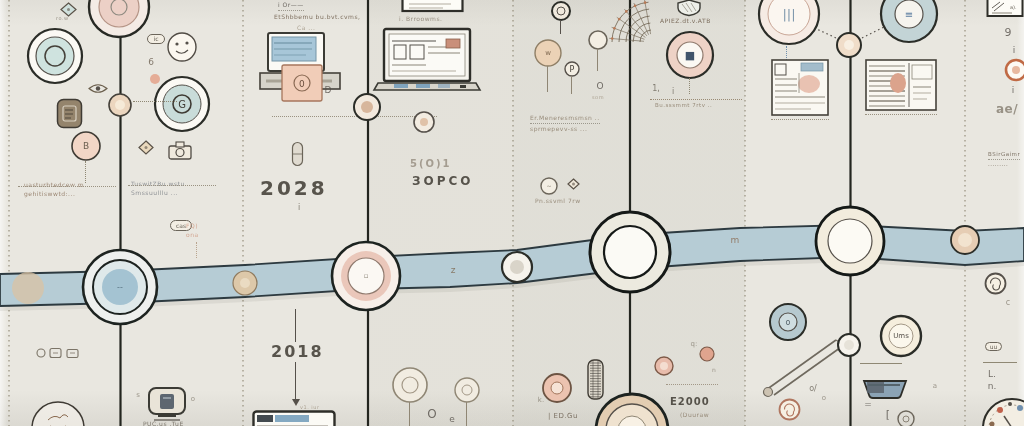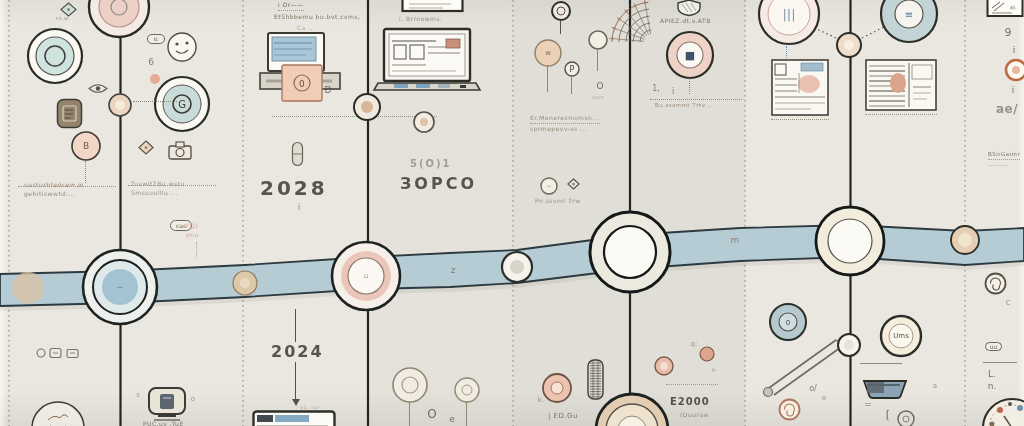--- a/index.html
+++ b/index.html
@@ -223,21 +223,21 @@
       <div class="item hline" style="left: 272px; top: 116px; width: 165px; border-top: 1.3px dotted rgb(154, 146, 129);"></div>
       <div class="item icon" style="left: 291px; top: 141px;">
         <svg width="13" height="26" viewBox="0 0 13 26">
           <rect x="1.5" y="1.5" width="10" height="23" rx="5" fill="#e0dbd0" stroke="#6b6559" stroke-width="1.2"></rect>
           <line x1="2" y1="13" x2="11.5" y2="13" stroke="#6b6559" stroke-width="0.8"></line>
         </svg>
       </div>
       <div class="item label" style="left: 260px; top: 176px; font-size: 20px; color: rgb(63, 59, 51); letter-spacing: 3px;">2028</div>
       <div class="item glyph" style="left: 299px; top: 207px; font-size: 8px; color: rgb(107, 101, 90);">i</div>
       <div class="item stem" style="left: 295.2px; top: 309px; height: 33px; border-left: 1.6px solid rgb(85, 80, 74);"></div>
-      <div class="item label" style="left: 271px; top: 342px; font-size: 16px; color: rgb(63, 59, 51); letter-spacing: 2px;">2024</div>
+      <div class="item label" style="left: 271px; top: 342px; font-size: 16px; color: rgb(63, 59, 51); letter-spacing: 2px;">2018</div>
       <div class="item stem" style="left: 295.2px; top: 362px; height: 38px; border-left: 1.6px solid rgb(85, 80, 74);">
         <div class="arrowhead" style="border-top: 7px solid rgb(85, 80, 74);"></div>
       </div>
       <div class="item scribble" style="left: 300px; top: 404px; font-size: 5px; color: rgb(163, 152, 135);">
         <div>v1. iur</div>
       </div>
       <div class="item icon" style="left: 252px; top: 410px;">
         <svg width="84" height="26" viewBox="0 0 84 26">
           <rect x="1.5" y="1.5" width="81" height="24" rx="3" fill="#fbfaf5" stroke="#2e2e29" stroke-width="2.4"></rect>
           <rect x="5" y="5" width="16" height="7" fill="#434a4f"></rect>
@@ -274,21 +274,21 @@
           <rect x="84" y="58" width="6" height="3" fill="#3b3b35"></rect>
         </svg>
       </div>
       <div class="item ring centered" style="left: 424px; top: 122px;">
         <svg width="26" height="26" viewBox="0 0 26 26">
           <circle cx="13" cy="13" r="10" fill="#f3ece1" stroke="#55504a" stroke-width="1.6"></circle>
           <circle cx="13" cy="13" r="4" fill="#e0c2a8"></circle>
         </svg>
       </div>
       <div class="item label" style="left: 410px; top: 158px; font-size: 10px; color: rgb(154, 145, 132); letter-spacing: 2px;">5(O)1</div>
-      <div class="item label" style="left: 400px; top: 174px; font-size: 16px; color: rgb(63, 59, 51); letter-spacing: 3px;">ЗОРСО</div>
+      <div class="item label" style="left: 412px; top: 174px; font-size: 12px; color: rgb(63, 59, 51); letter-spacing: 3px;">ЗОРСО</div>
       <div class="item glyph" style="left: 453px; top: 270px; font-size: 9px; color: rgb(125, 103, 79);">z</div>
       <div class="item ring centered" style="left: 410px; top: 385px;">
         <svg width="40" height="40" viewBox="0 0 40 40">
           <circle cx="20" cy="20" r="17" fill="#f1ece1" stroke="#8f8674" stroke-width="1.6"></circle>
           <circle cx="20" cy="20" r="8" fill="none" stroke="#a39887" stroke-width="1.2"></circle>
         </svg>
       </div>
       <div class="item stem" style="left: 409.2px; top: 402px; height: 24px; border-left: 1.6px solid rgb(143, 134, 116);"></div>
       <div class="item ring centered" style="left: 467px; top: 390px;">
         <svg width="30" height="30" viewBox="0 0 30 30">

